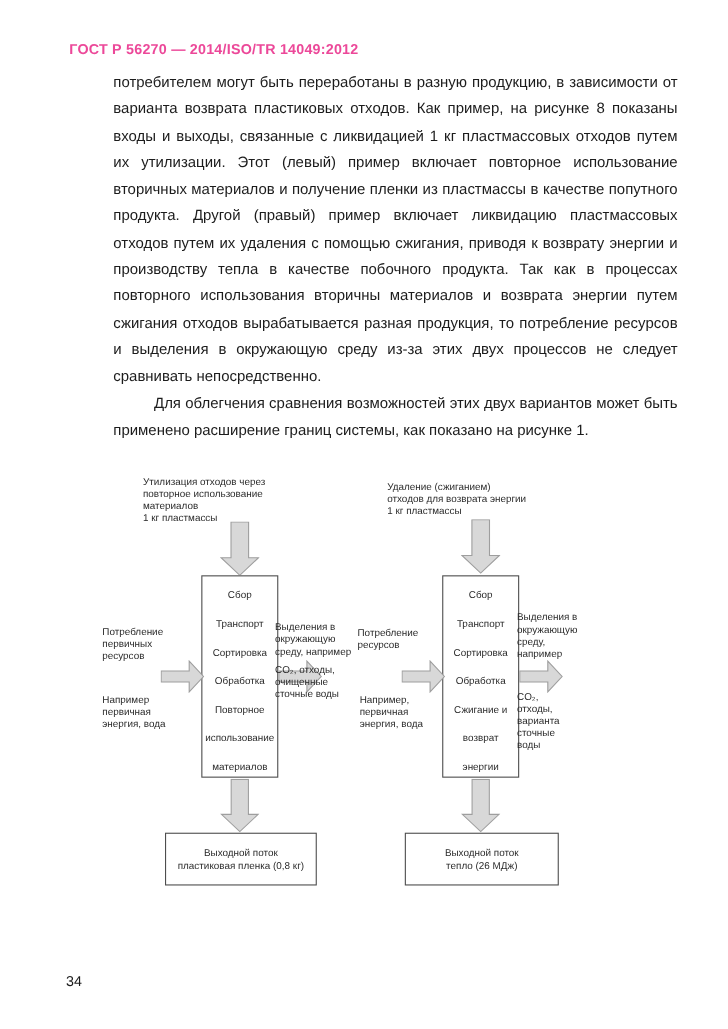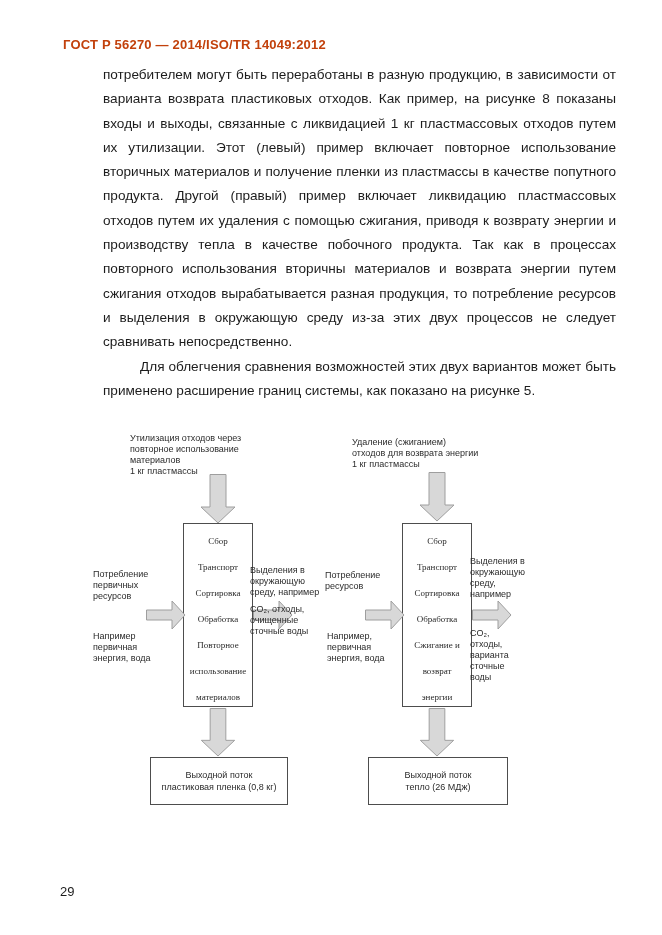--- a/index.html
+++ b/index.html
@@ -3,38 +3,38 @@
 <meta charset="utf-8">
 <style>
   * { margin:0; padding:0; box-sizing:border-box; }
   html,body { background:#ffffff; }
   .page {
     position:relative; width:662px; height:935px; background:#ffffff;
     font-family:"Liberation Sans","DejaVu Sans",sans-serif; color:#1c1c1c; overflow:hidden;
   }
   .doc-header {
     position:absolute; left:63px; top:37px; font-size:13px; font-weight:bold;
-    letter-spacing:0.2px; color:#c2410c;
+    letter-spacing:0.2px; color:#ec4899;
   }
   .body-text { position:absolute; left:63px; top:63px; width:553px; }
   .body-text p { font-size:13.6px; line-height:24.3px; text-align:justify; color:#1c1c1c;margin-left:40px; }
   .indent { text-indent:37px; }
 
   .figure-layer { position:absolute; left:0; top:0; width:662px; height:935px; }
   .fig-label {
     position:absolute; font-size:9px; line-height:11px; text-align:left;
     white-space:pre-line; color:#2b2b2b;
   }
   .process-box {
     position:absolute; width:70px; height:184px; background:#ffffff;
     border:1px solid #4d4d4d;
   }
   .process-steps {
     font-size:9px; line-height:26px; text-align:center; white-space:pre-line;
-    padding-top:4px; color:#2b2b2b;font-family:Liberation Serif, serif;
+    padding-top:4px; color:#2b2b2b;
   }
   .output-box {
     position:absolute; height:48px; background:#ffffff; border:1px solid #4d4d4d;
     display:flex; align-items:center; justify-content:center;
   }
   .output-label {
     font-size:9px; line-height:12px; text-align:center; white-space:pre-line; color:#2b2b2b;
   }
   .arrow { position:absolute; display:block; }
   .arrow polygon { fill:var(--arrow-fill,#d8d8d8); stroke:var(--arrow-stroke,#9e9e9e); stroke-width:1; }
@@ -47,21 +47,21 @@
 </style>
 </head>
 <body>
 
 <div class="page">
 
   <div class="doc-header">ГОСТ Р 56270 — 2014/ISO/TR 14049:2012</div>
 
   <div class="body-text">
     <p>потребителем могут быть переработаны в разную продукцию, в зависимости от варианта возврата пластиковых отходов. Как пример, на рисунке 8 показаны входы и выходы, связанные с ликвидацией 1 кг пластмассовых отходов путем их утилизации. Этот (левый) пример включает повторное использование вторичных материалов и получение пленки из пластмассы в качестве попутного продукта. Другой (правый) пример включает ликвидацию пластмассовых отходов путем их удаления с помощью сжигания, приводя к возврату энергии и производству тепла в качестве побочного продукта. Так как в процессах повторного использования вторичны материалов и возврата энергии путем сжигания отходов вырабатывается разная продукция, то потребление ресурсов и выделения в окружающую среду из-за этих двух процессов не следует сравнивать непосредственно.</p>
-    <p class="indent">Для облегчения сравнения возможностей этих двух вариантов может быть применено расширение границ системы, как показано на рисунке 5.</p>
+    <p class="indent">Для облегчения сравнения возможностей этих двух вариантов может быть применено расширение границ системы, как показано на рисунке 1.</p>
   </div>
 
   <div class="figure-layer">
 
     <div>
       <div class="fig-label" style="left:130px; top:433px; width:176px;">Утилизация отходов через
 повторное использование
 материалов
 1 кг пластмассы</div>
 
@@ -164,15 +164,15 @@
 
       <div class="output-box" style="left:368px; top:757px; width:140px;">
         <div class="output-label">Выходной поток
 тепло (26 МДж)</div>
       </div>
     </div>
 
   </div>
 
 
-  <div class="page-number">29</div>
+  <div class="page-number">34</div>
 
 </div>
 
 </body></html>

